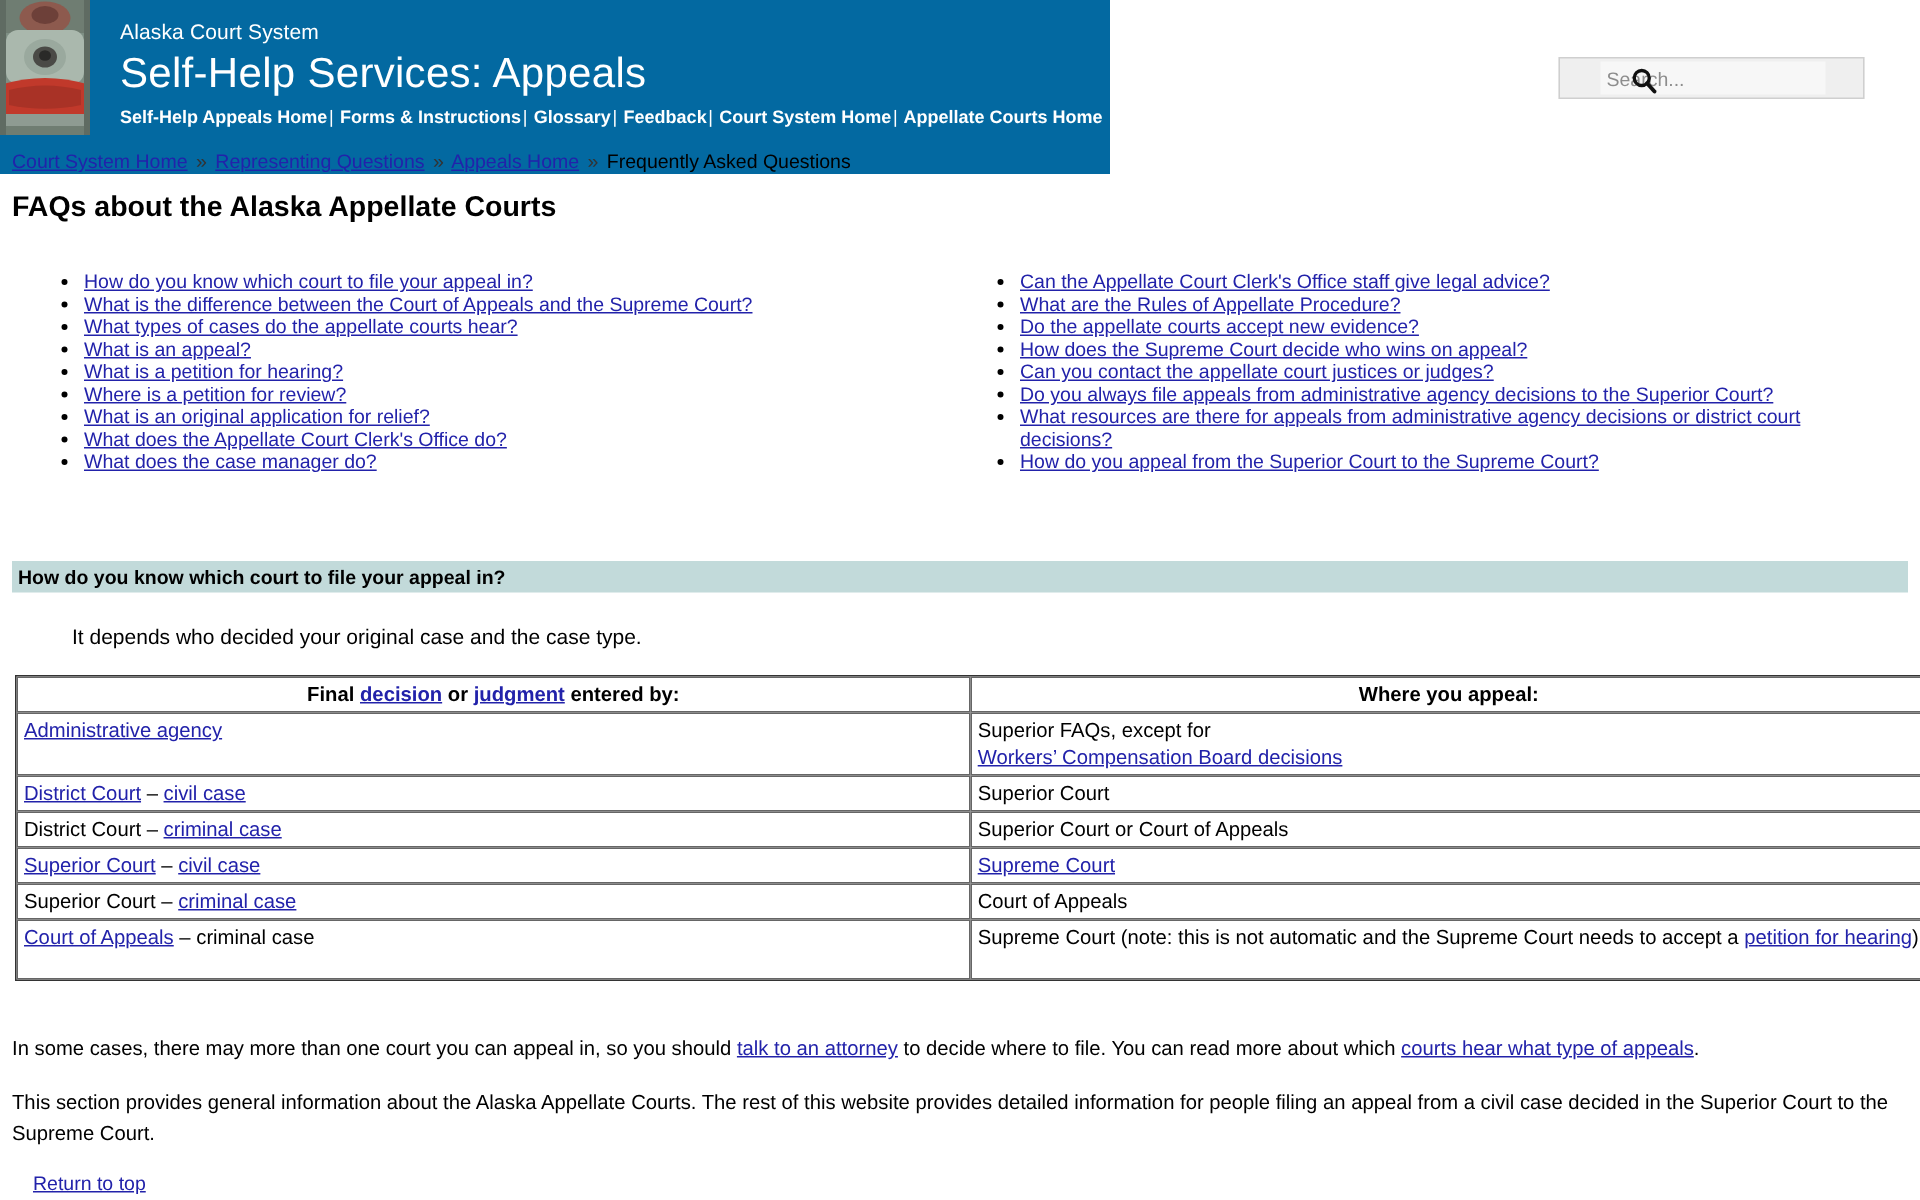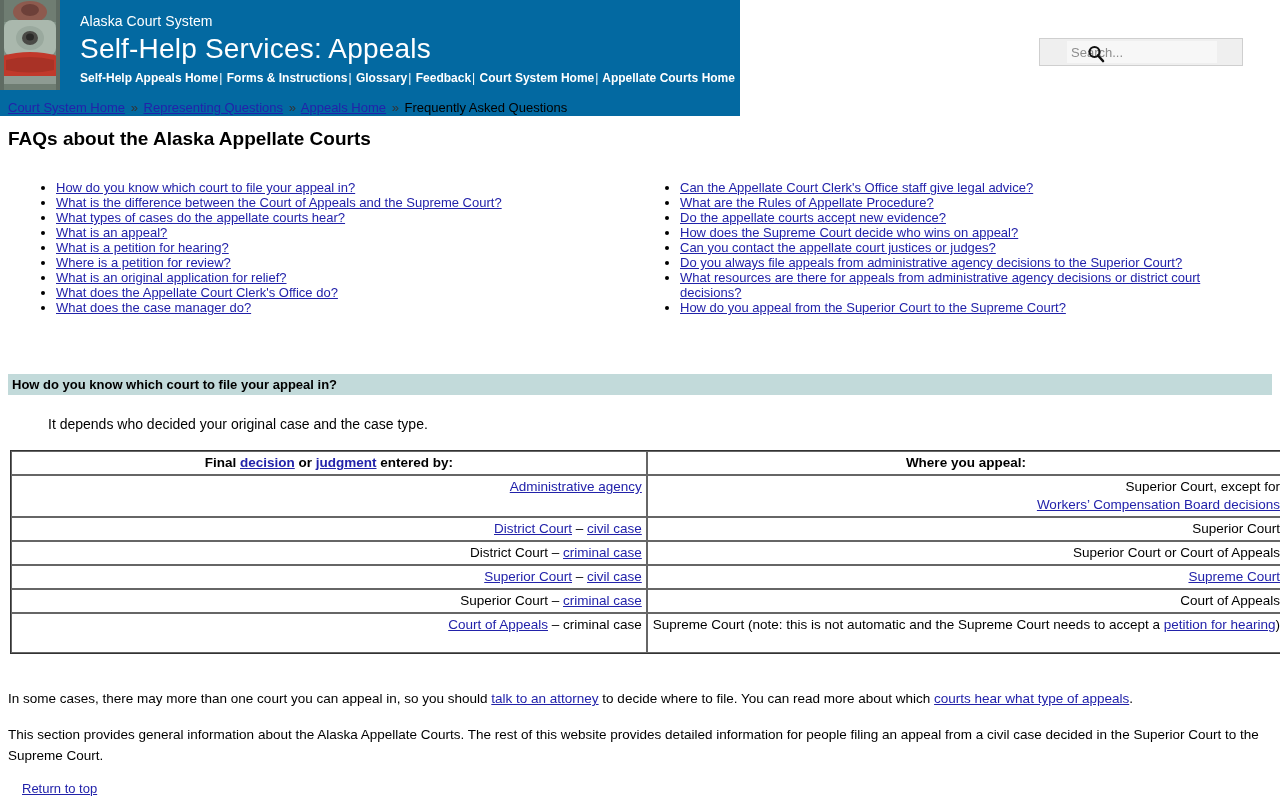--- a/index.html
+++ b/index.html
@@ -203,21 +203,21 @@
     background: #ffffff;
     table-layout: fixed;
   }
   .courts-table td, .courts-table th {
     border: 1px solid #666666;
     font-size: 13.5px;
     line-height: 18px;
     padding: 2px 4px;
     vertical-align: top;
     font-weight: normal;
-    text-align: right;
+    text-align: left;
   }
   .courts-table th {
     text-align: center;
     font-weight: bold;
   }
   .courts-table col.c1 { width: 532px; }
   .courts-table col.c2 { width: 534px; }
   .cell-tall { height: 34px; }
 
   
@@ -329,21 +329,21 @@
     </colgroup>
   <thead>
     <tr>
       <th><span>Final </span><a href="#">decision</a><span> or </span><a href="#">judgment</a><span> entered by:</span></th>
       <th>Where you appeal:</th>
     </tr>
   </thead>
   <tbody>
     <tr>
       <td class="cell-tall"><a href="#">Administrative agency</a></td>
-      <td class="cell-tall"><span>Superior Court, except for</span><br><a href="#">Workers’ Compensation Board decisions</a></td>
+      <td class="cell-tall"><span>Superior FAQs, except for</span><br><a href="#">Workers’ Compensation Board decisions</a></td>
     </tr>
     <tr>
       <td><a href="#">District Court</a><span> – </span><a href="#">civil case</a></td>
       <td>Superior Court</td>
     </tr>
     <tr>
       <td><span>District Court – </span><a href="#">criminal case</a></td>
       <td>Superior Court or Court of Appeals</td>
     </tr>
     <tr>

